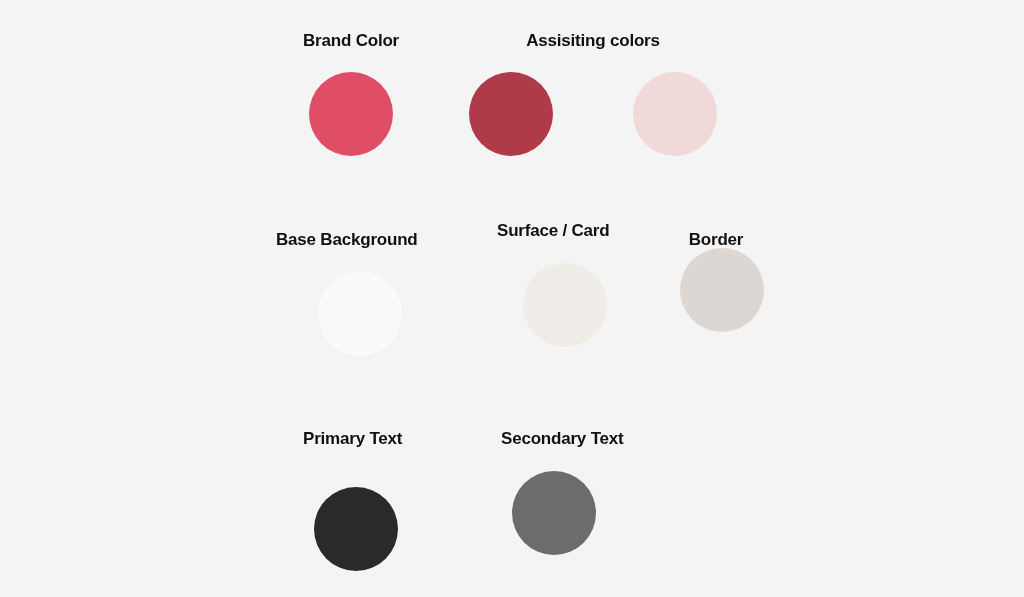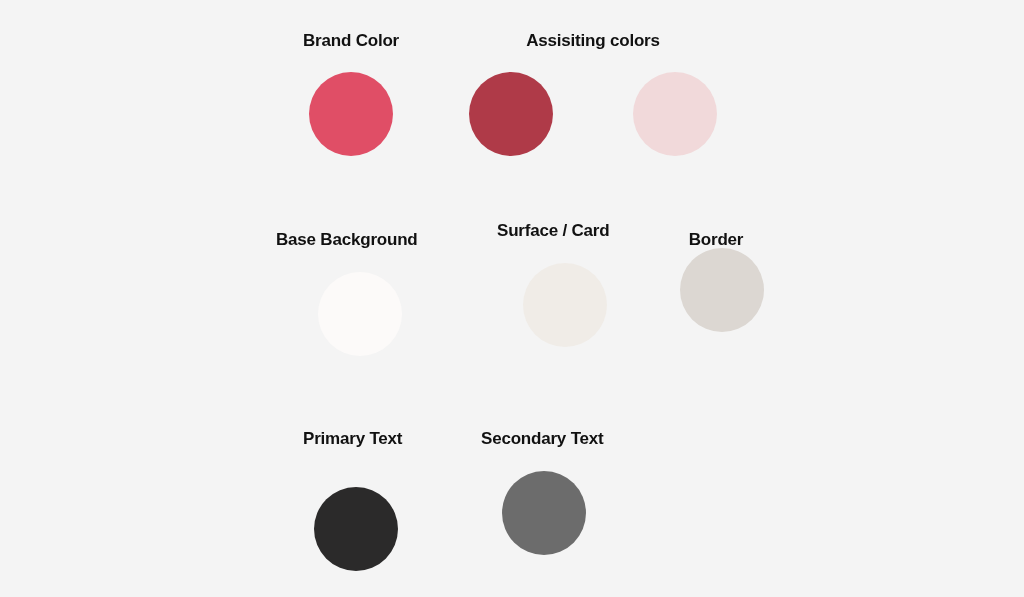--- a/index.html
+++ b/index.html
@@ -101,21 +101,21 @@
     left: 303px;
     top: 430px;
   }
   #group-primary-text .group-label { margin-bottom: 40px; }
   #group-primary-text .swatch-row { margin-left: 6px; }
 
   #group-secondary-text {
     left: 481px;
     top: 430px;
   }
-  #group-secondary-text .group-label { margin-bottom: 24px; }
+  #group-secondary-text .group-label { margin-bottom: 24px; margin-left: 20px; }
   #group-secondary-text .swatch-row { margin-left: 4px; }
 </style>
 </head>
 <body style="background: rgb(244, 244, 244);">
 
 <div class="board">
 
   <div class="group" id="group-brand-color">
     <div class="group-label" style="color: rgb(17, 17, 17);">Brand Color</div>
     <div class="swatch-row">

